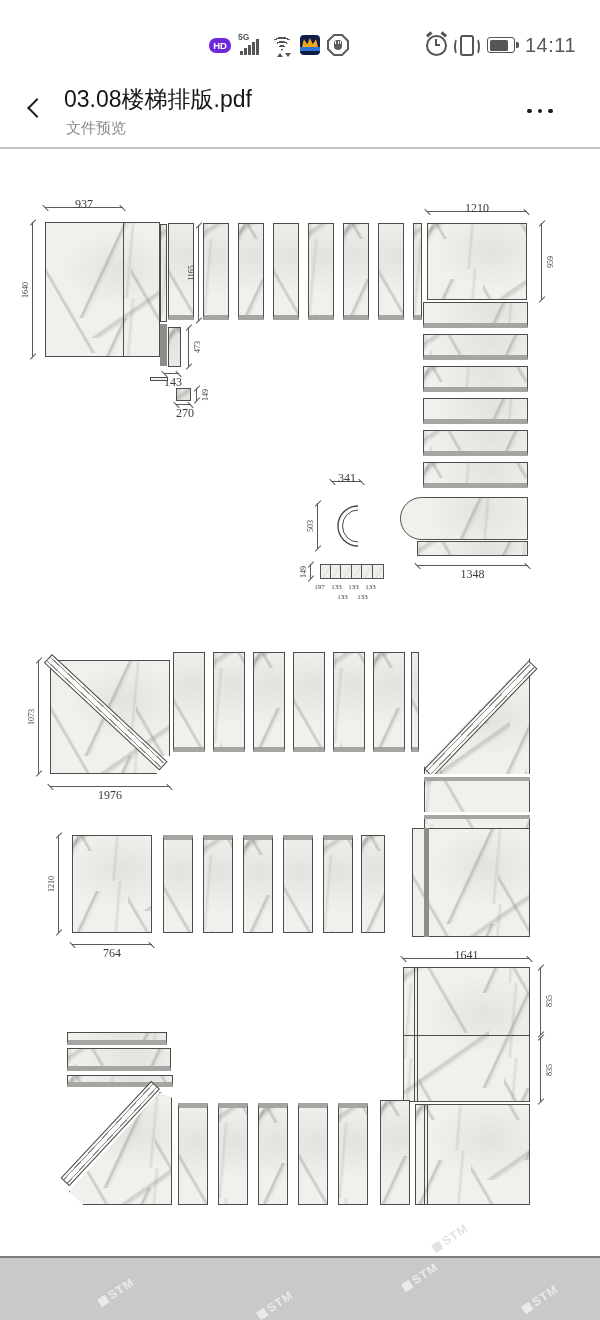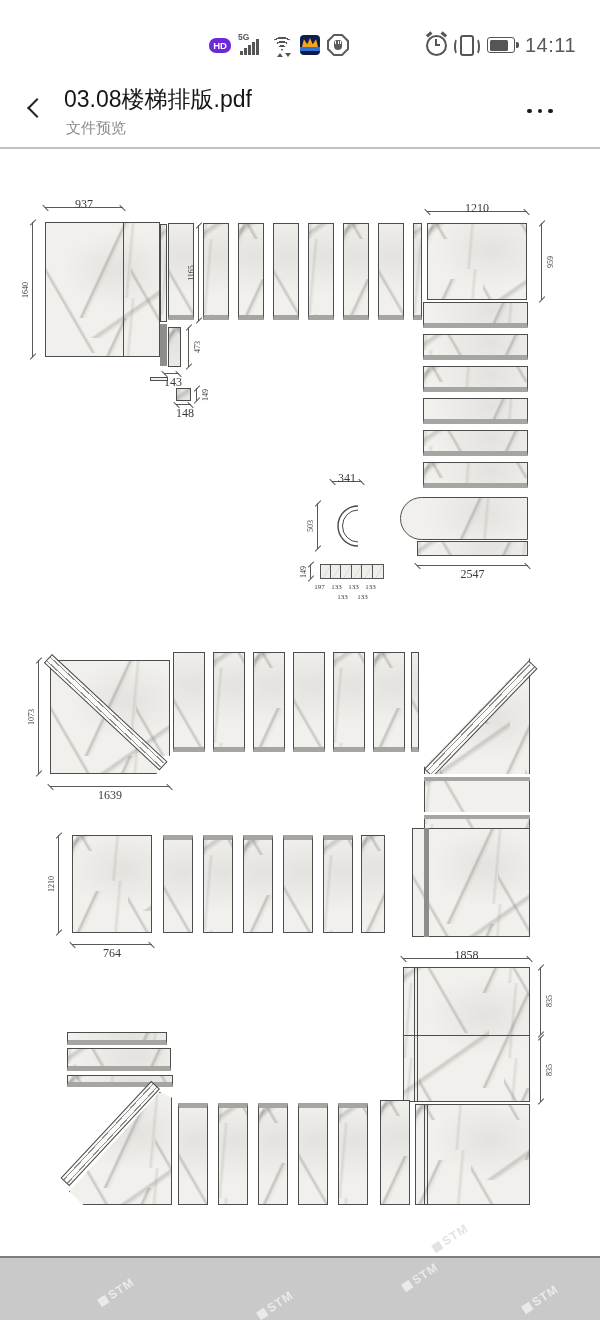--- a/index.html
+++ b/index.html
@@ -205,21 +205,21 @@
         </div>
       <div class="dim-h lb" style="left:164px;top:224px;width:15px">
           <span>143</span>
         </div>
       <div class="marble" style="left:150px;top:228px;width:18px;height:4px;background-image:none"></div>
       <div class="marble m2" style="left:176px;top:239px;width:15px;height:13px"></div>
       <div class="dim-v lr" style="left:196px;top:239px;height:13px">
           <span>149</span>
         </div>
       <div class="dim-h lb" style="left:176px;top:255px;width:15px">
-          <span>148</span>
+          <span>270</span>
         </div>
 
       <div class="dim-h" style="left:427px;top:62px;width:100px">
           <span>1210</span>
         </div>
       <div class="marble m3" style="left:427px;top:74px;width:100px;height:77px"></div>
       <div class="dim-v lr" style="left:541px;top:74px;height:77px">
           <span>959</span>
         </div>
 
@@ -228,21 +228,21 @@
         <div class="marble m2 cap-b" style="left:423px;top:185px;width:105px;height:26px"></div>
         <div class="marble m3 cap-b" style="left:423px;top:217px;width:105px;height:26px"></div>
         <div class="marble cap-b" style="left:423px;top:249px;width:105px;height:26px"></div>
         <div class="marble m2 cap-b" style="left:423px;top:281px;width:105px;height:26px"></div>
         <div class="marble m3 cap-b" style="left:423px;top:313px;width:105px;height:26px"></div>
       </div>
 
       <div class="marble bullnose" style="left:400px;top:348px;width:128px;height:43px"></div>
       <div class="marble m2" style="left:417px;top:392px;width:111px;height:15px"></div>
       <div class="dim-h lb" style="left:417px;top:416px;width:111px">
-          <span>2547</span>
+          <span>1348</span>
         </div>
 
       <div class="dim-h" style="left:332px;top:332px;width:30px">
           <span>341</span>
         </div>
       <div class="dim-v" style="left:317px;top:354px;height:46px">
           <span>503</span>
         </div>
       <svg class="cshape" style="left:332px;top:354px" width="30" height="46" viewBox="0 0 30 46">
         <path d="M26 3 A 20 20 0 1 0 26 43" fill="none" stroke="#4a4a48" stroke-width="1.4"></path>
@@ -272,21 +272,21 @@
       </div>
     </div>
 
     <div>
       <div class="marble" style="left:50px;top:511px;width:120px;height:114px;clip-path:polygon(0 0,100% 0,100% 84%,89% 84%,89% 100%,0 100%)"></div>
       <div class="diag" style="left:52px;top:505px;width:158px;transform:rotate(43deg)"></div>
       <div class="dim-v" style="left:38px;top:511px;height:114px">
           <span>1073</span>
         </div>
       <div class="dim-h lb" style="left:50px;top:637px;width:120px">
-          <span>1639</span>
+          <span>1976</span>
         </div>
 
       <div>
         <div class="marble cap-b" style="left:173px;top:503px;width:32px;height:100px"></div>
         <div class="marble m2 cap-b" style="left:213px;top:503px;width:32px;height:100px"></div>
         <div class="marble m3 cap-b" style="left:253px;top:503px;width:32px;height:100px"></div>
         <div class="marble cap-b" style="left:293px;top:503px;width:32px;height:100px"></div>
         <div class="marble m2 cap-b" style="left:333px;top:503px;width:32px;height:100px"></div>
         <div class="marble m3 cap-b" style="left:373px;top:503px;width:32px;height:100px"></div>
         <div class="marble cap-b" style="left:411px;top:503px;width:8px;height:100px"></div>
@@ -317,21 +317,21 @@
         <div class="marble m2 cap-t" style="left:323px;top:686px;width:30px;height:98px"></div>
         <div class="marble m3" style="left:361px;top:686px;width:24px;height:98px"></div>
       </div>
 
       <div class="marble" style="left:412px;top:679px;width:118px;height:109px"></div>
       <div class="grayblk" style="left:424px;top:679px;width:5px;height:109px"></div>
     </div>
 
     <div>
       <div class="dim-h" style="left:403px;top:809px;width:127px">
-          <span>1858</span>
+          <span>1641</span>
         </div>
       <div class="marble m2" style="left:403px;top:818px;width:127px;height:135px"></div>
       <div class="inline-v" style="left:414px;top:819px;height:133px"></div>
       <div class="inline-v" style="left:417px;top:819px;height:133px"></div>
       <div class="inline-h" style="left:404px;top:886px;width:125px"></div>
       <div class="dim-v lr" style="left:540px;top:818px;height:68px">
           <span>835</span>
         </div>
       <div class="dim-v lr" style="left:540px;top:888px;height:65px">
           <span>835</span>

